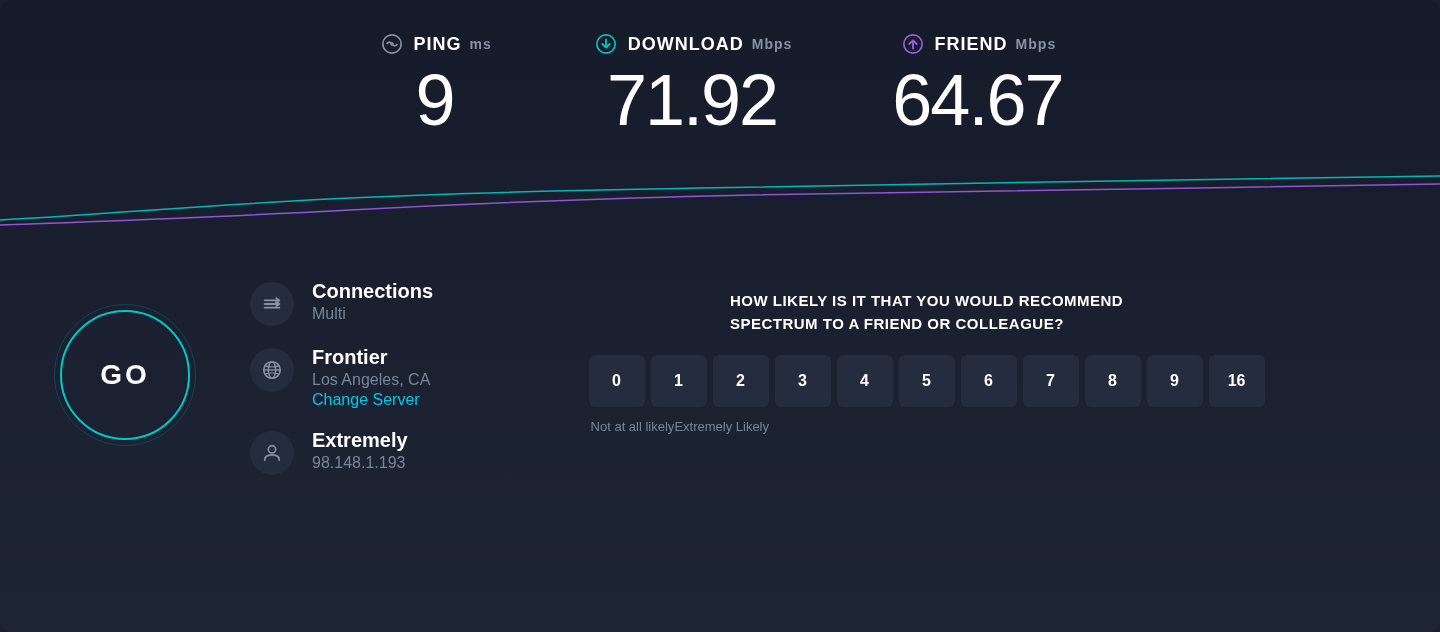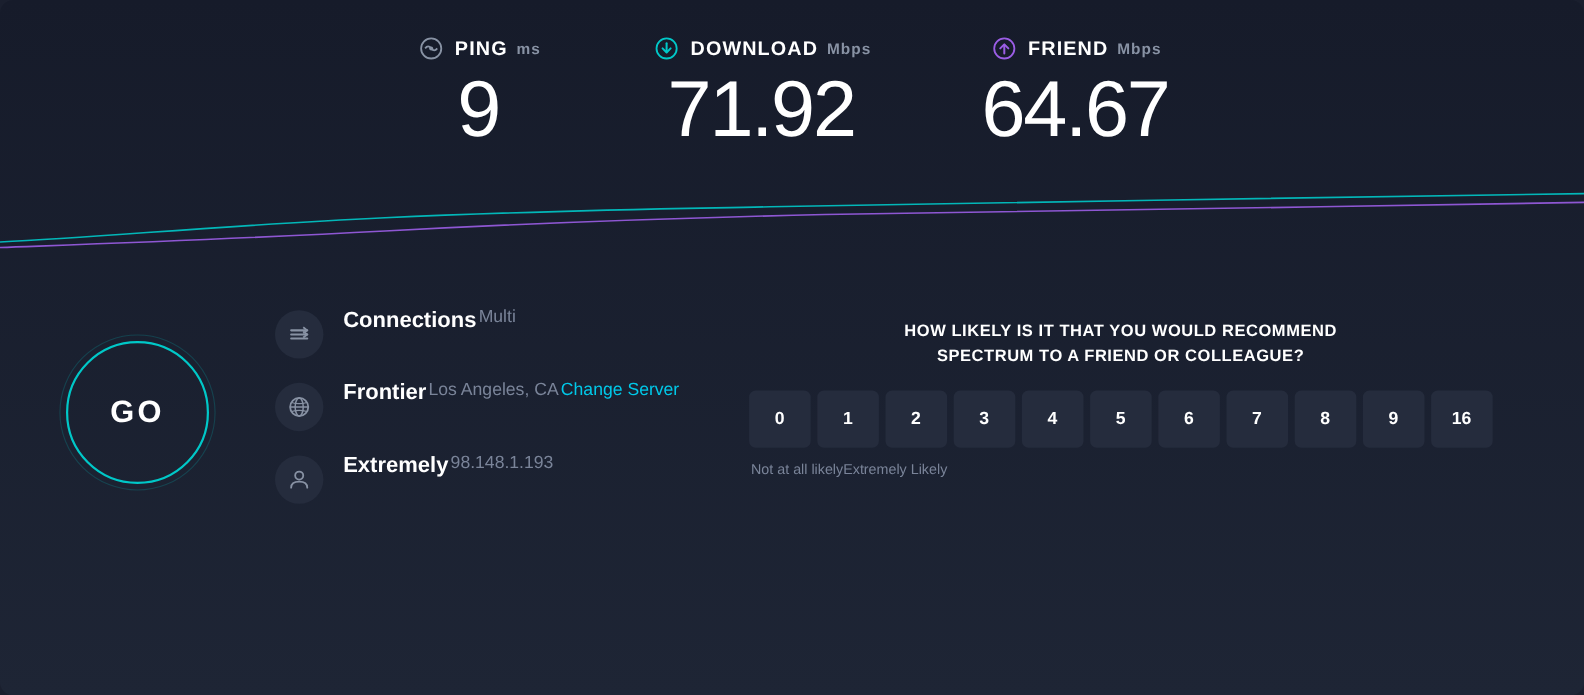--- a/index.html
+++ b/index.html
@@ -156,21 +156,21 @@
       background: #252c3d;
       display: flex;
       align-items: center;
       justify-content: center;
       flex-shrink: 0;
       margin-top: 2px;
     }
 
     .info-text {
       display: flex;
-      flex-direction: row;
+      flex-direction: column;
       gap: 2px;
     }
 
     .info-title {
       font-size: 20px;
       font-weight: 700;
       color: #ffffff;
     }
 
     .info-subtitle {
@@ -191,21 +191,21 @@
       display: flex;
       flex-direction: column;
       align-items: center;
       padding-top: 10px;
     }
 
     .nps-question {
       font-size: 15px;
       font-weight: 800;
       color: #ffffff;
-      text-align: center;
+      text-align: left;
       line-height: 1.5;
       margin-bottom: 20px;
       letter-spacing: 0.5px;
       max-width: 600px;
     }
 
     .nps-scale {
       display: flex;
       gap: 6px;
       margin-bottom: 12px;

